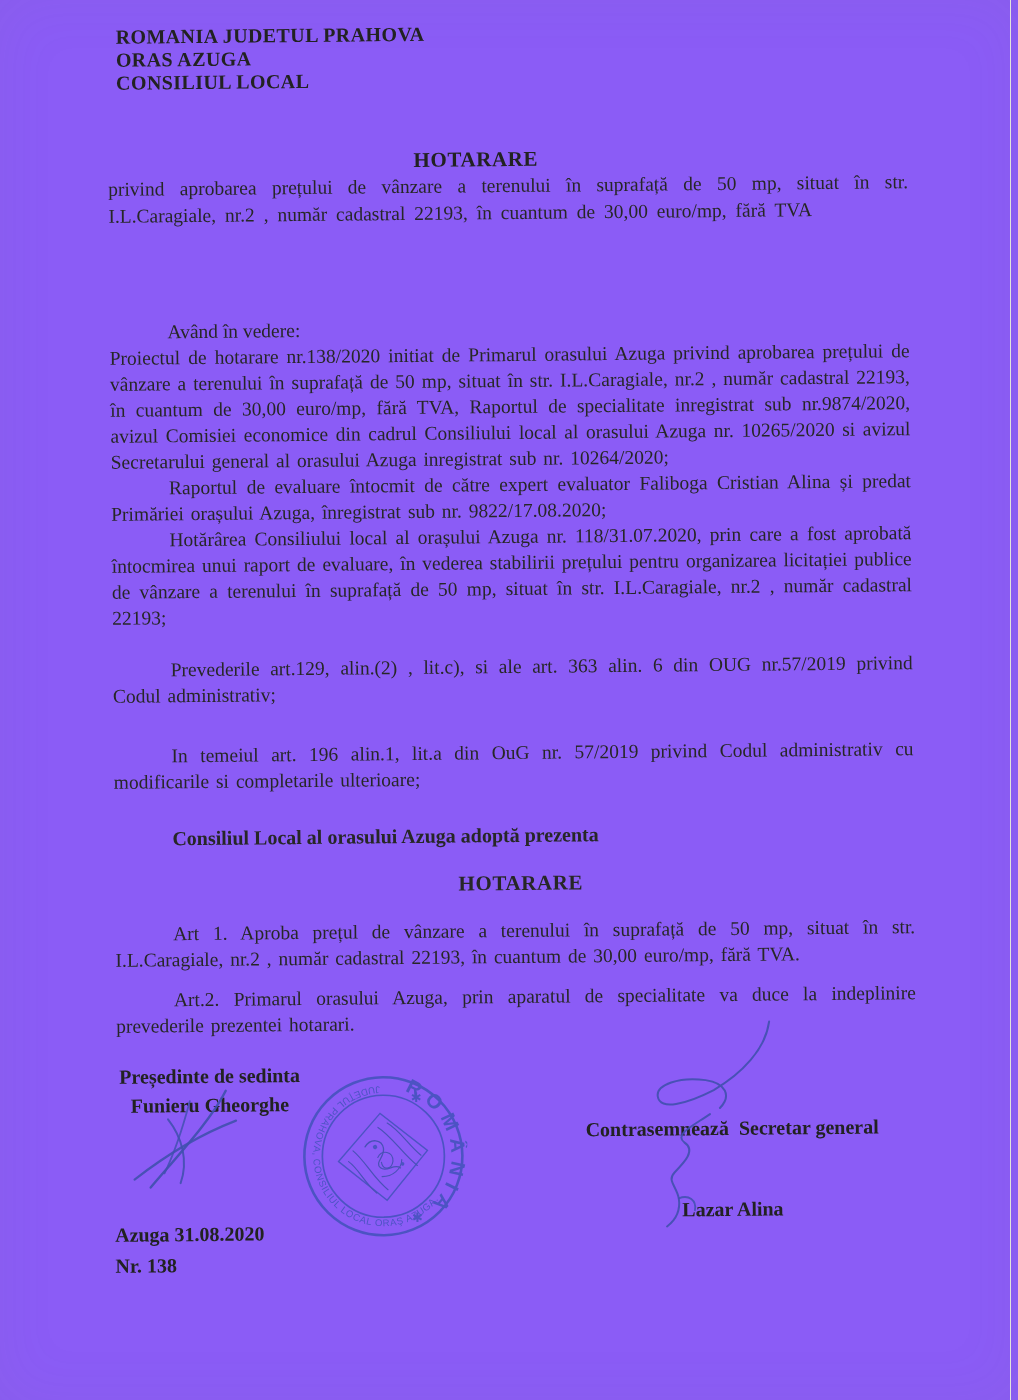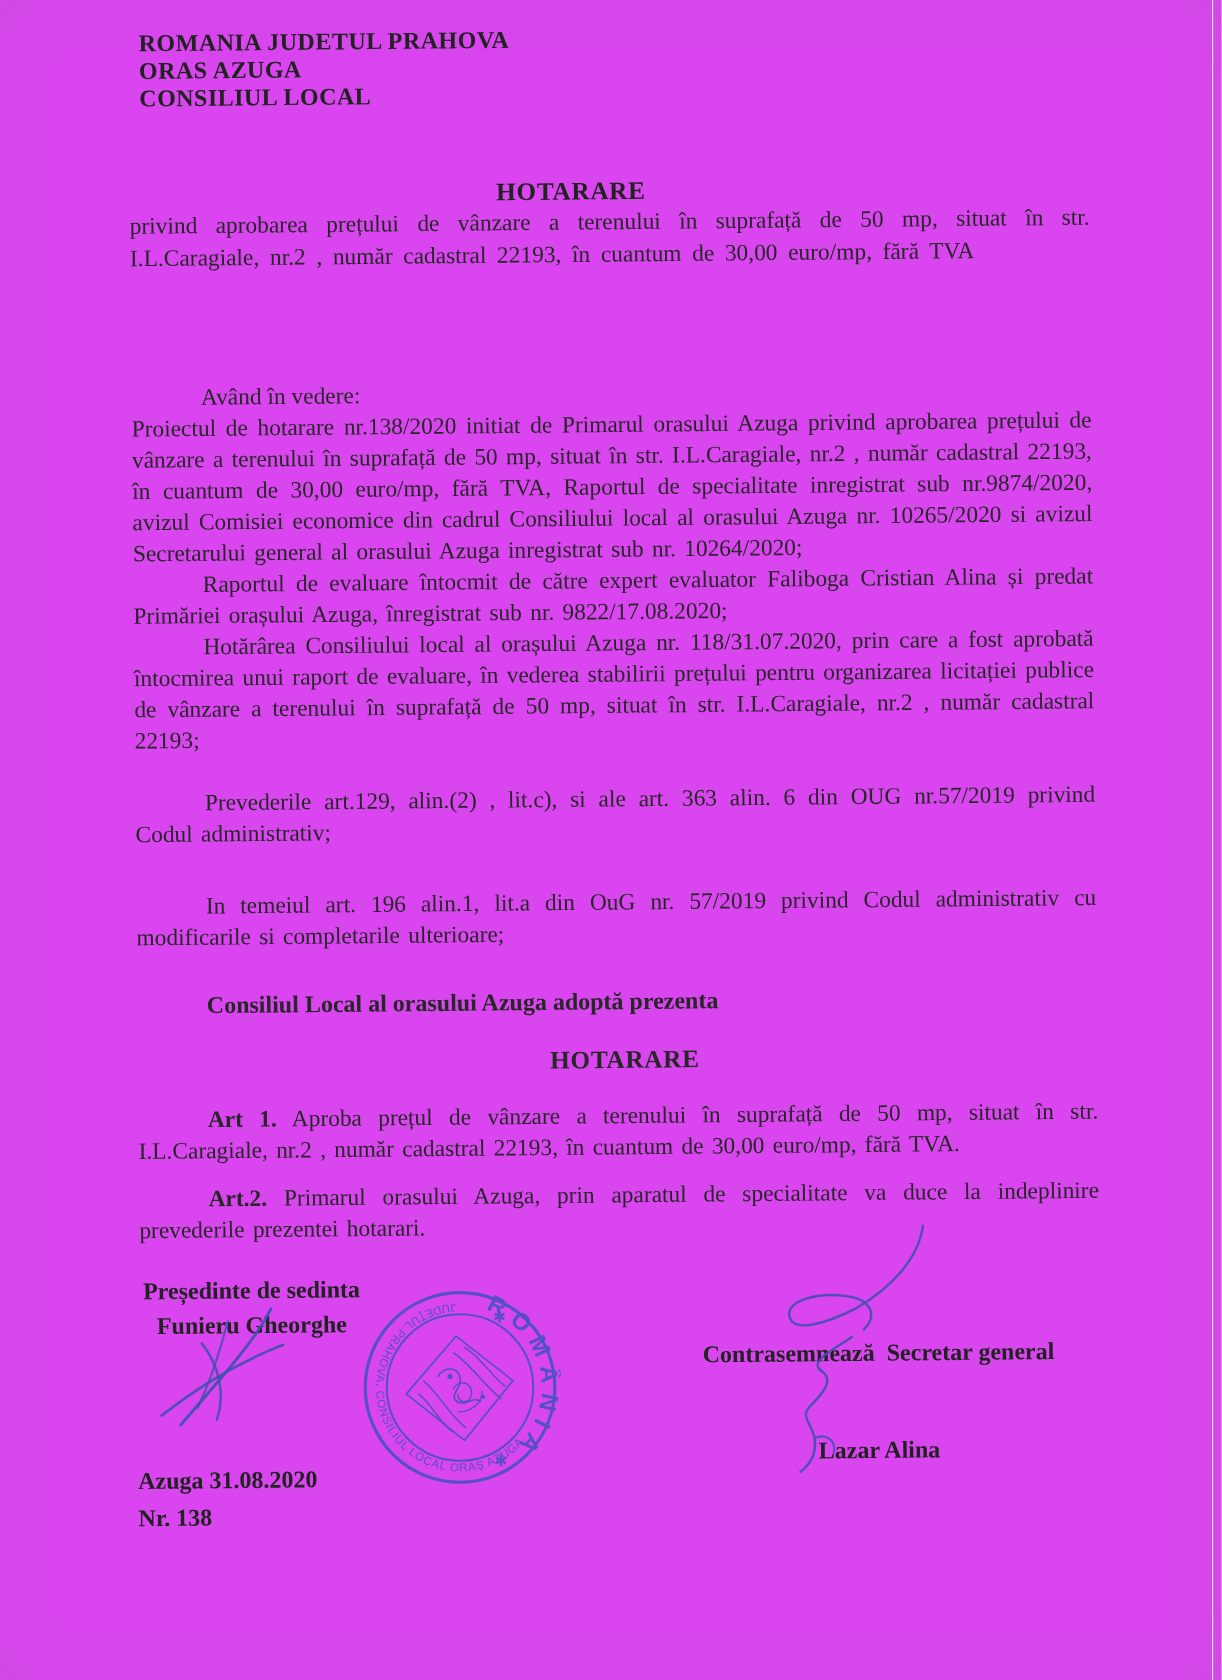--- a/index.html
+++ b/index.html
@@ -1,37 +1,37 @@
 <!DOCTYPE html>
 <html><head>
 <meta charset="utf-8">
 <style>
   html,body{margin:0;padding:0;background:#e8e8e6;}
   .page{
     position:relative;width:1018px;height:1400px;margin:0 auto;
-    background:#d946ef;overflow:hidden;
+    background:#8b5cf6;overflow:hidden;
     font-family:"Liberation Serif","DejaVu Serif",serif;
     color:#272727;
     box-shadow:inset 0 0 60px rgba(120,120,110,.08);
   }
   .scan{position:absolute;inset:0;transform:rotate(-0.55deg);transform-origin:509px 700px;}
   .edge-line{position:absolute;right:7px;top:0;bottom:0;width:1px;background:#e2e2dd;}
   .content{position:absolute;left:113px;top:22px;width:800px;}
   .doc-header{font-weight:bold;font-size:20px;line-height:23px;letter-spacing:.4px;margin-left:9px;color:#222;}
   .doc-title{margin-top:56px;text-align:center;transform:translateX(-32px);
     font-weight:bold;font-size:21px;letter-spacing:.6px;color:#222;}
   .doc-subtitle{text-align:justify;font-size:19.5px;line-height:27px;word-spacing:4px;}
   .intro{margin-top:90px;text-indent:58px;font-size:19.5px;line-height:26px;}
   .para{text-align:justify;font-size:19.5px;line-height:26px;word-spacing:2px;}
   .indent{text-indent:58px;}
   .gap26{margin-top:26px;} .gap34{margin-top:34px;} .gap32{margin-top:32px;}
   .gap24{margin-top:24px;} .gap22{margin-top:22px;} .gap14{margin-top:14px;}
   .adoption{font-weight:bold;text-indent:58px;font-size:20px;}
   .decision-title{text-align:center;font-weight:bold;font-size:21px;letter-spacing:.6px;transform:translateX(6px);}
-  .art-label{font-weight:bold;}
+  .art-label{font-weight:normal;}
   .sig-left{position:absolute;left:108px;top:1059px;width:196px;text-align:center;
     font-weight:bold;font-size:20px;line-height:29px;color:#222;}
   .sig-right{position:absolute;left:568px;top:1063px;width:320px;text-align:center;
     font-weight:bold;font-size:20px;line-height:27px;color:#222;white-space:pre-wrap;}
   .footer{position:absolute;left:110px;top:1216px;font-weight:bold;font-size:20px;line-height:31px;color:#222;}
   .sig-svg,.stamp-svg{position:absolute;}
   .ink{stroke:#4050ae;fill:none;stroke-linecap:round;}
 </style>
 </head>
 <body>

